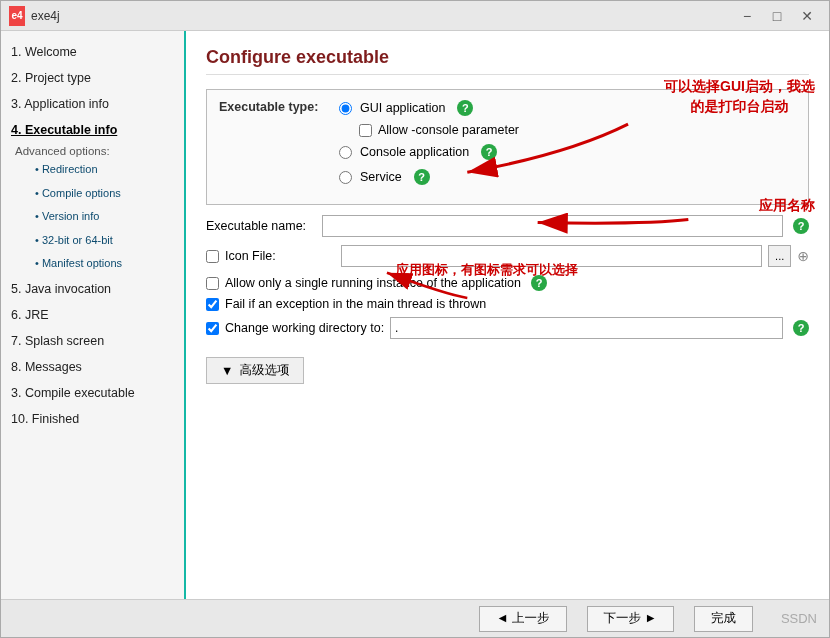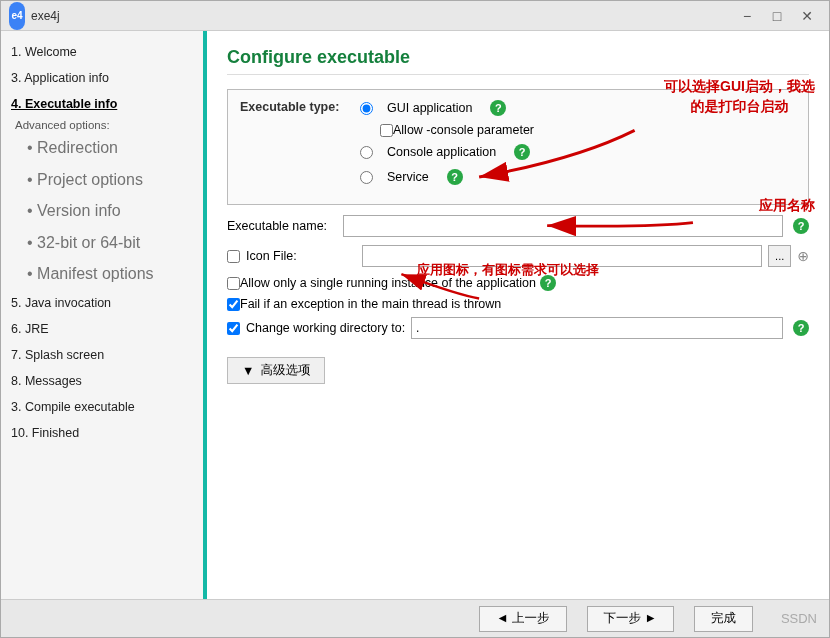--- a/index.html
+++ b/index.html
@@ -22,24 +22,24 @@
     .titlebar {
       background: #e8e8e8;
       height: 30px;
       display: flex;
       align-items: center;
       padding: 0 8px;
       border-bottom: 1px solid #ccc;
       user-select: none;
     }
     .titlebar-icon {
-      width: 16px; height: 28px;
-      background: #3b82f6;
+      width: 16px; height: 20px;
+      background: #ef4444;
       margin-right: 6px;
-      border-radius: 8px;
+      border-radius: 0;
       font-size: 10px;
       color: white;
       display: flex; align-items: center; justify-content: center;
       font-weight: bold;
     }
     .titlebar-title {
       font-size: 12px;
       color: #333;
       flex: 1;
     }
@@ -57,61 +57,61 @@
     }
 
     .main-content {
       display: flex;
       flex: 1;
       overflow: hidden;
     }
 
     
     .sidebar {
-      width: 206px;
+      width: 185px;
       background: #f5f5f5;
-      border-right: 4px solid #14b8a6;
+      border-right: 2px solid #14b8a6;
       padding: 8px 0;
       overflow-y: auto;
     }
     .sidebar-item {
       padding: 3px 10px;
       cursor: pointer;
       color: #222;
       font-size: 12.5px;
       line-height: 1.6;
     }
     .sidebar-item.active {
       font-weight: bold;
       color: #000;
       text-decoration: underline;
     }
     .sidebar-item.sub {
-      padding-left: 26px;
-      color: #737373;
-      font-size: 16px;
+      padding-left: 34px;
+      color: #0c4a6e;
+      font-size: 11px;
     }
     .sidebar-section-label {
       padding: 2px 10px 1px 14px;
       font-size: 11.5px;
       color: #555;
     }
 
     
     .panel {
       flex: 1;
       background: #fff;
       padding: 16px 20px;
       position: relative;
       overflow: hidden;
     }
     .panel-title {
       font-size: 18px;
       font-weight: bold;
-      color: #15803d;
+      color: #7f1d1d;
       margin-bottom: 14px;
       border-bottom: 1px solid #ddd;
       padding-bottom: 6px;
     }
 
     .fieldset-box {
       border: 1px solid #bbb;
       padding: 8px 12px 12px;
       margin-bottom: 10px;
       background: #fafafa;
@@ -119,28 +119,28 @@
     .fieldset-label {
       font-size: 12.5px;
       font-weight: bold;
       color: #333;
       margin-bottom: 6px;
     }
 
     .radio-row {
       display: flex;
       align-items: center;
-      gap: 14px;
+      gap: 8px;
       margin-bottom: 5px;
       padding: 2px 0;
     }
     .radio-row input[type=radio] { margin: 0; cursor: pointer; }
     .radio-row label { font-size: 12.5px; cursor: pointer; }
     .checkbox-row {
-      display: flex; align-items: center; 
+      display: flex; align-items: center; gap: 6px;
       margin-bottom: 3px;
     }
     .checkbox-row input[type=checkbox] { margin: 0; cursor: pointer; }
     .checkbox-row label { font-size: 12.5px; cursor: pointer; }
 
     .help-icon {
       width: 16px; height: 16px;
       background: #28a745;
       border-radius: 50%;
       color: white;
@@ -249,25 +249,26 @@
       <button class="titlebar-btn">□</button>
       <button class="titlebar-btn close">✕</button>
     </div>
   </div>
 
   <div class="main-content">
 
     <div class="sidebar">
 
     <div class="sidebar-item">1. Welcome</div>
+        <div class="sidebar-item">2. Project type</div>
         <div class="sidebar-item">3. Application info</div>
         <div class="sidebar-item active">4. Executable info</div>
         <div class="sidebar-section-label">Advanced options:</div>
         <div class="sidebar-item sub">• Redirection</div>
-        <div class="sidebar-item sub">• Project options</div>
+        <div class="sidebar-item sub">• Compile options</div>
         <div class="sidebar-item sub">• Version info</div>
         <div class="sidebar-item sub">• 32-bit or 64-bit</div>
         <div class="sidebar-item sub">• Manifest options</div>
         <div class="sidebar-item">5. Java invocation</div>
         <div class="sidebar-item">6. JRE</div>
         <div class="sidebar-item">7. Splash screen</div>
         <div class="sidebar-item">8. Messages</div>
         <div class="sidebar-item">3. Compile executable</div>
         <div class="sidebar-item">10. Finished</div>
       </div>

